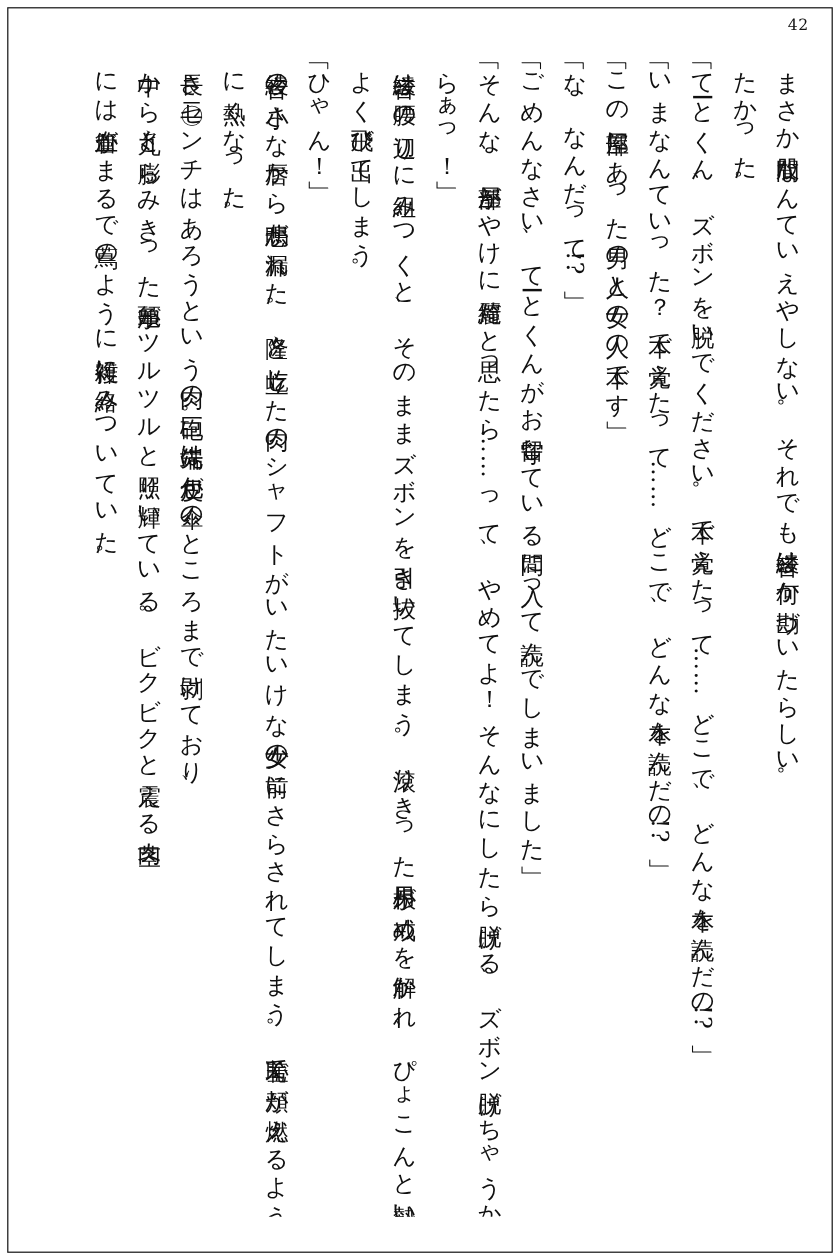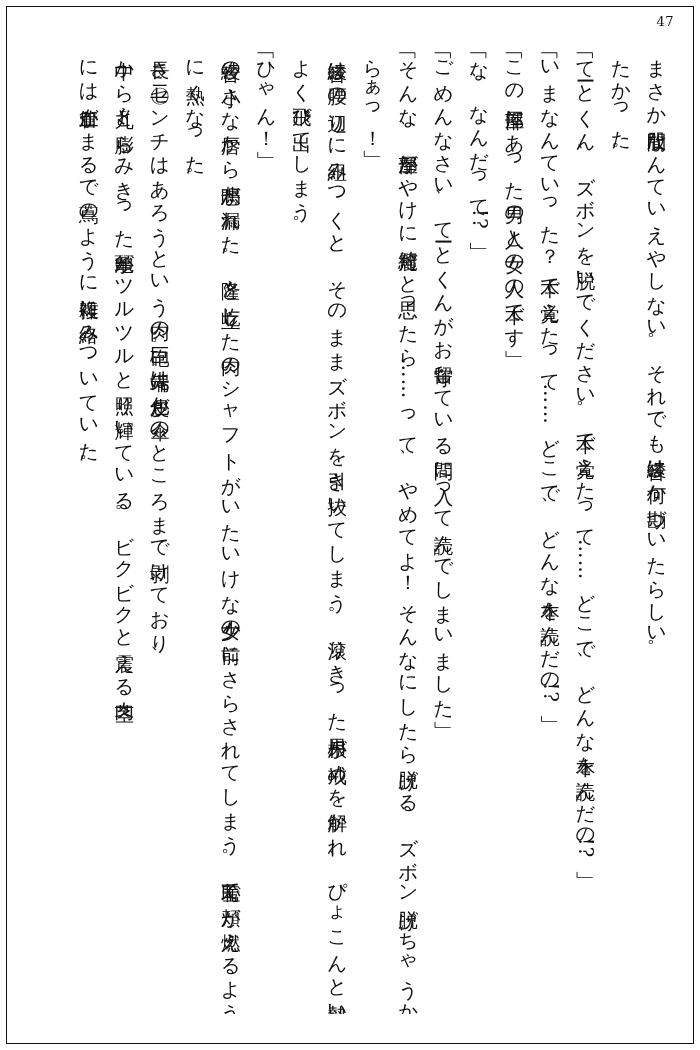--- a/index.html
+++ b/index.html
@@ -59,21 +59,21 @@
     margin: 0;
     padding: 0;
     text-indent: 0;
   }
 </style>
 </head>
 <body>
 
 <div class="page">
   <div class="page-frame"></div>
-  <div class="page-number">47</div>
+  <div class="page-number">42</div>
 
   <div class="text-body">
     <p>まさか股間なんていえやしない。それでも綾音は何か勘づいたらしい。</p>
     <p>たかった。</p>
     <p>「てーとくん、ズボンを脱いでください。本で覚えたって……どこで、どんな本を読んだの!?」</p>
     <p>「いまなんていった？ 本で覚えたって……どこで、どんな本を読んだの!?」</p>
     <p>「この部屋にあった男の人と女の人の本です」</p>
     <p>「な、なんだって!?」</p>
     <p>「ごめんなさい、てーとくんがお留守している間に入って読んでしまいました」</p>
     <p>「そんな、部屋がやけに綺麗だと思ったら……って、やめてよ！ そんなにしたら脱げる、ズボン脱げちゃうからぁっ！」</p>

